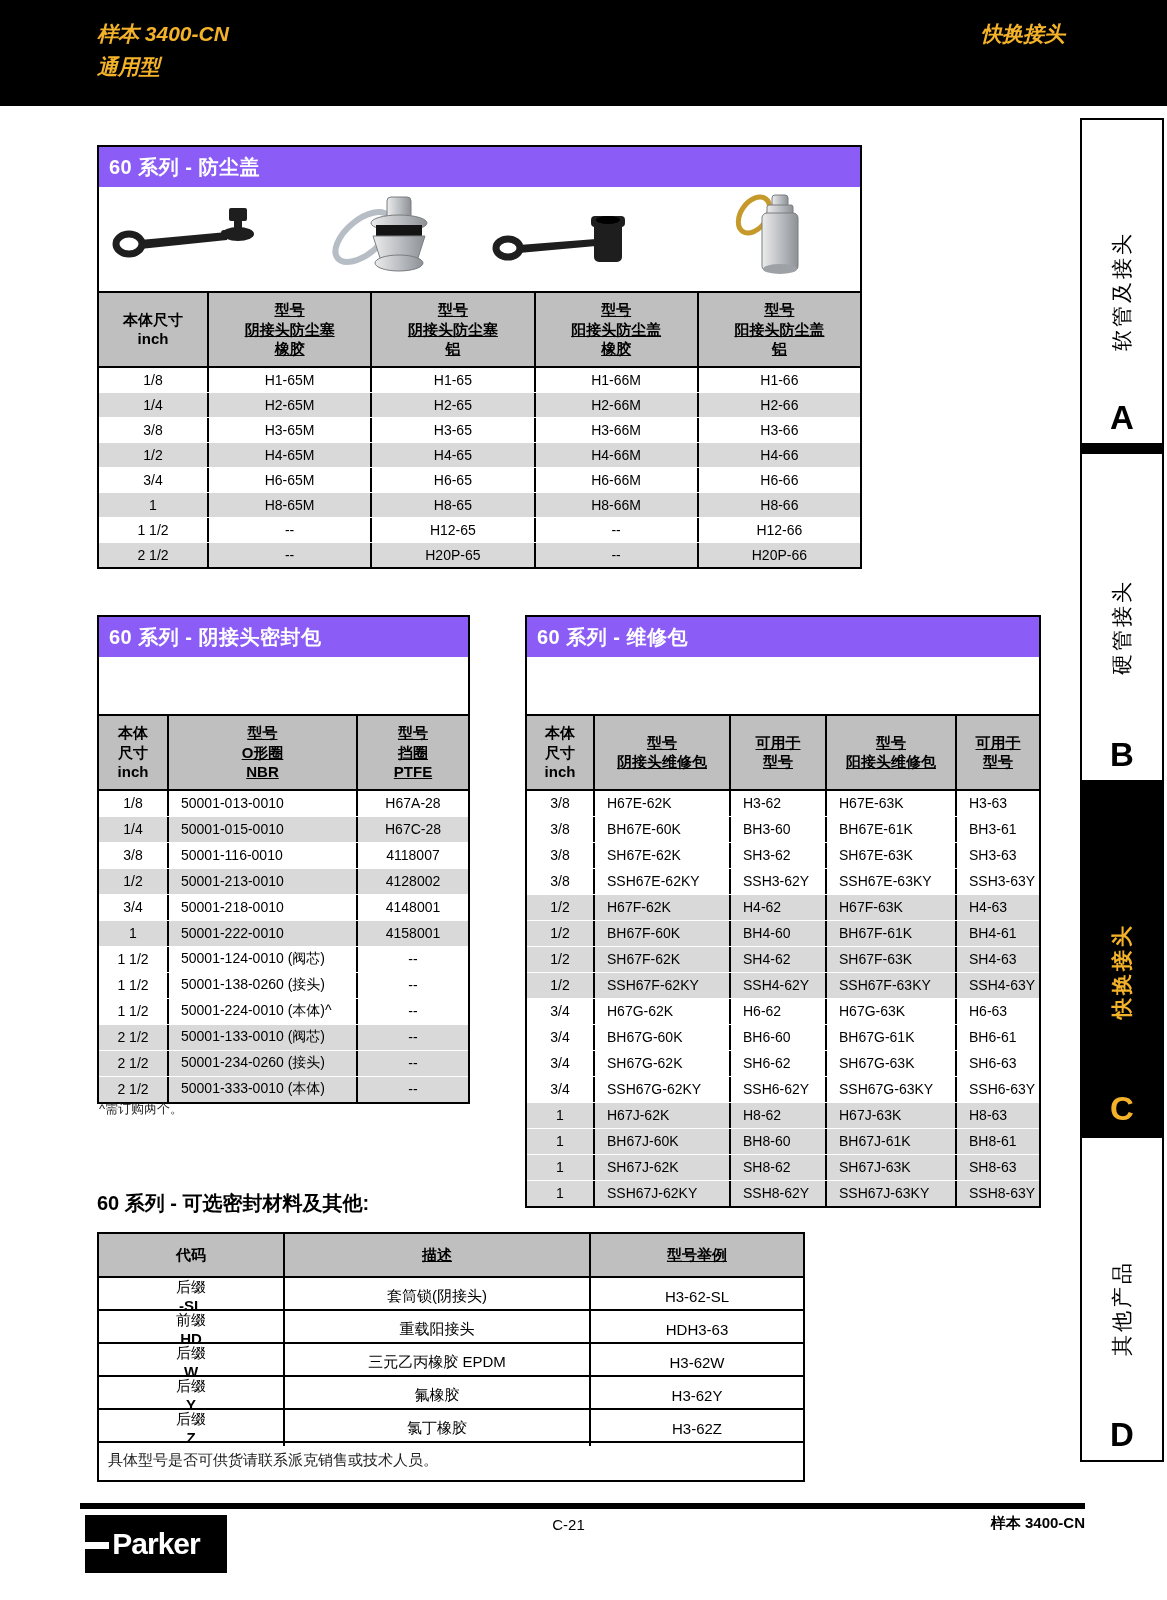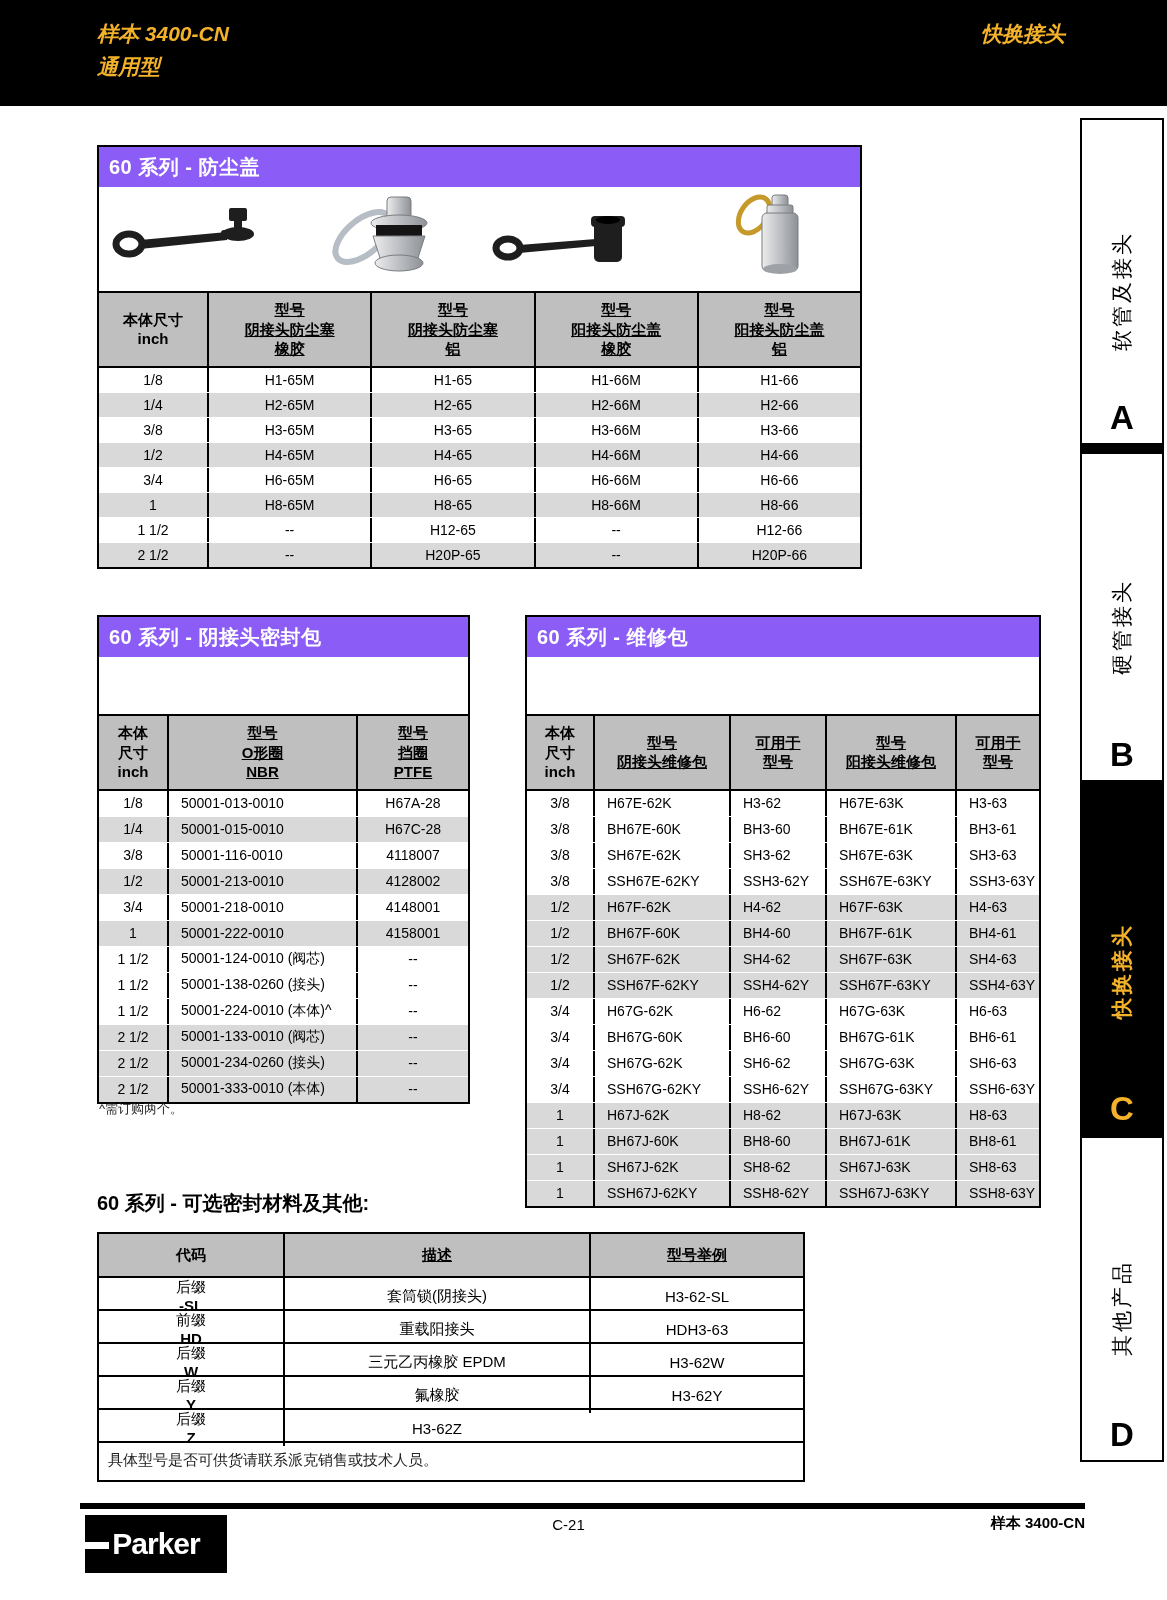--- a/index.html
+++ b/index.html
@@ -513,20 +513,21 @@
             <span class="b">Y</span>
           </div>
           <div class="td">氟橡胶</div>
           <div class="td">H3-62Y</div>
         </div>
         <div class="tr">
           <div class="td">
             <span>后缀 </span>
             <span class="b">Z</span>
           </div>
+          <div class="td">氯丁橡胶</div>
           <div class="td">H3-62Z</div>
         </div>
       </div>
     <div class="notes">
       <div>具体型号是否可供货请联系派克销售或技术人员。</div>
     </div>
   </section>
 
   <div class="side-tab tab-a">
     <div class="vwrap">

